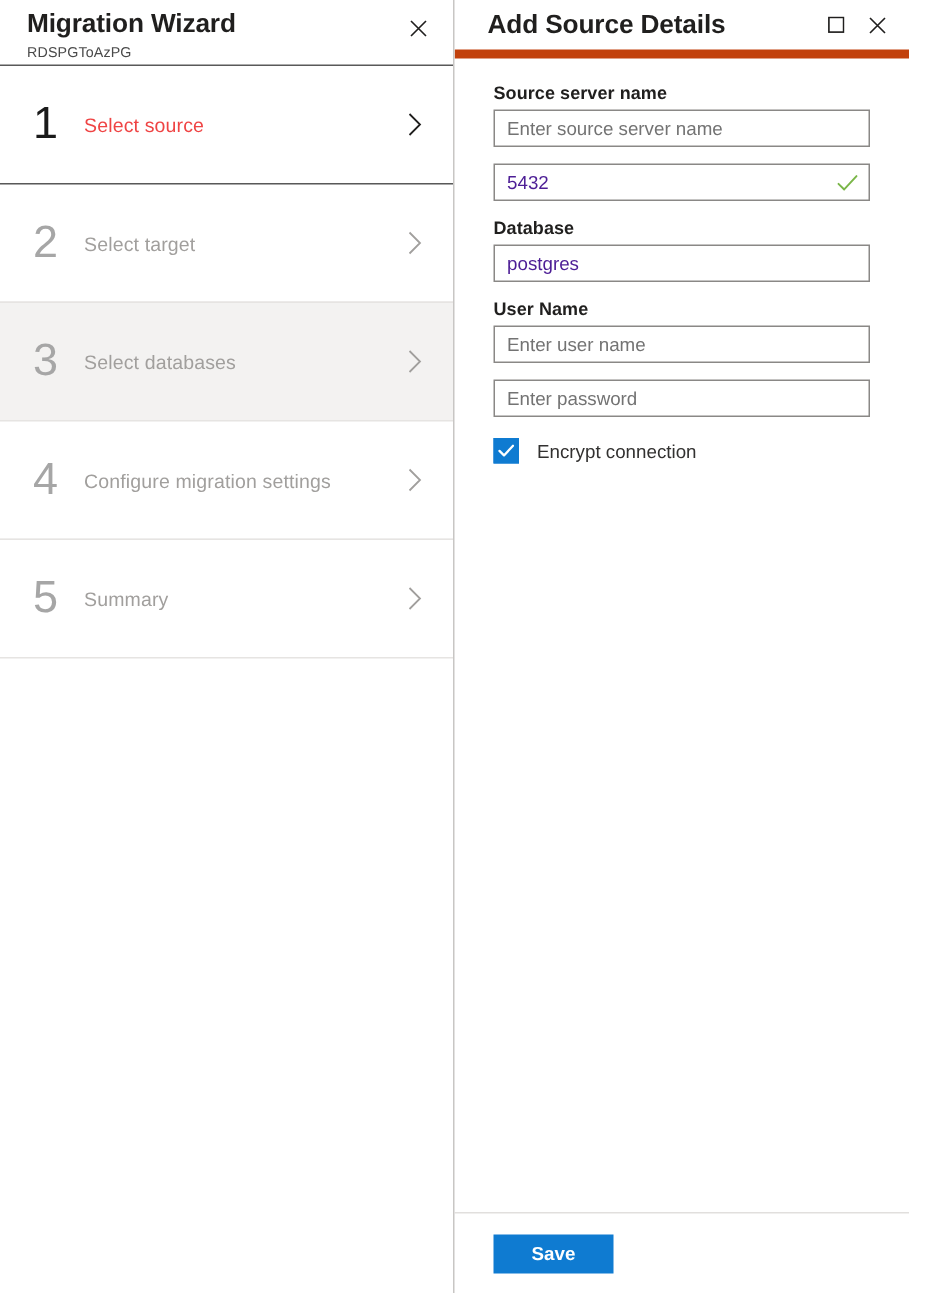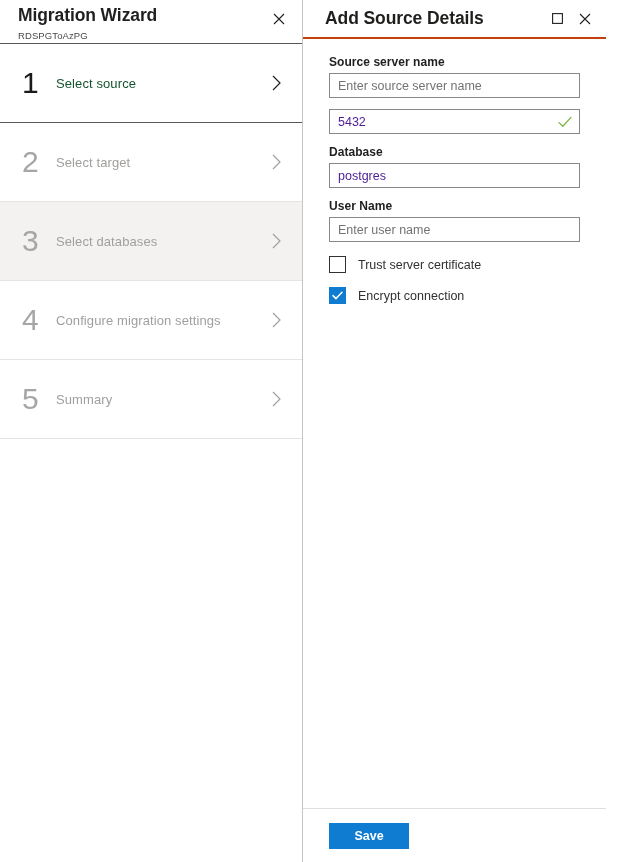--- a/index.html
+++ b/index.html
@@ -116,21 +116,21 @@
   .step.active .step-num {
     color: #1a1a1a;
   }
   .step-label {
     flex: 1 1 auto;
     font-size: 13px;
     color: #a19f9d;
     letter-spacing: 0.1px;
   }
   .step.active .step-label {
-    color: #14532d;
+    color: #ef4444;
   }
   .step-chevron {
     flex: 0 0 auto;
     width: 20px;
     display: flex;
     align-items: center;
     justify-content: center;
     color: #a19f9d;
   }
   .step.active .step-chevron { color: #201f1e; }
@@ -145,21 +145,21 @@
     height: 862px;
     box-sizing: border-box;
     background: #ffffff;
     display: flex;
     flex-direction: column;
   }
   .details-titlebar {
     height: 39px;
     flex: 0 0 39px;
     box-sizing: border-box;
-    border-bottom: 2px solid #c2410c;
+    border-bottom: 6px solid #c2410c;
     display: flex;
     align-items: center;
     justify-content: space-between;
     padding: 0 8px 0 22px;
   }
   .details-title {
     font-size: 17.5px;
     font-weight: 600;
     letter-spacing: -0.1px;
     color: #201f1e;
@@ -393,28 +393,25 @@
       </div>
 
       <div class="field">
         <div class="field-label">User Name</div>
         <div class="field-input">
           <span class="val placeholder">Enter user name</span>
         </div>
       </div>
 
       <div class="field">
-      </div>
-
-      <div class="checkbox-row">
-        <span class="cbox">
-          
-        </span>
-        <span class="cbox-label">Trust server certificate</span>
-      </div>
+        <div class="field-input">
+          <span class="val placeholder">Enter password</span>
+        </div>
+      </div>
+
 
       <div class="checkbox-row">
         <span class="cbox checked">
           <svg width="11" height="9" viewBox="0 0 11 9" aria-hidden="true">
             <path d="M1 4.6 L4 7.6 L10 1.2" stroke="#ffffff" stroke-width="1.5" fill="none" stroke-linecap="round" stroke-linejoin="round"></path>
           </svg>
         </span>
         <span class="cbox-label">Encrypt connection</span>
       </div>
 

